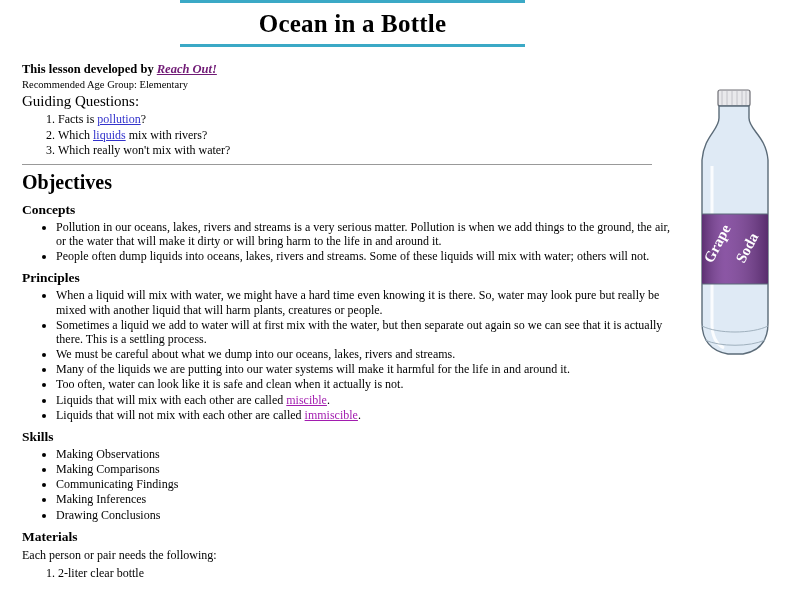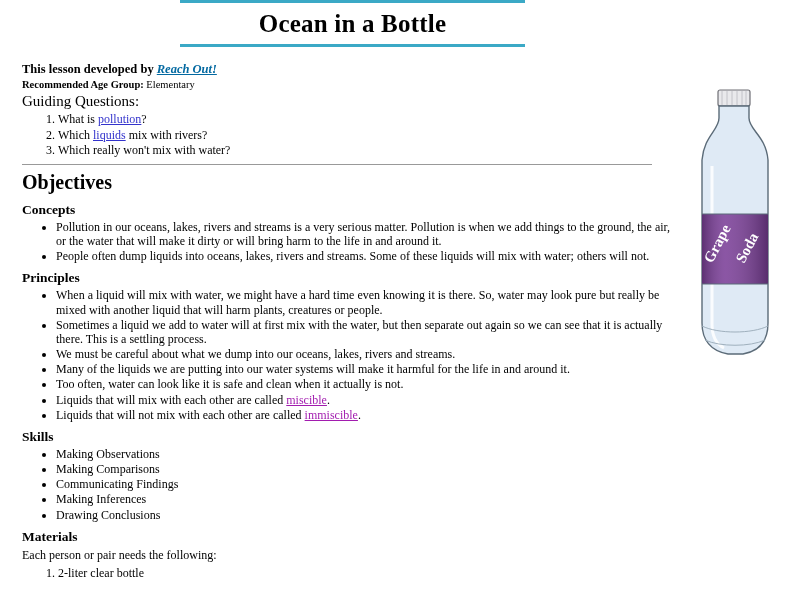--- a/index.html
+++ b/index.html
@@ -58,29 +58,29 @@
     top: 62px;
     width: 650px;
   }
 
   .devline {
     font-size: 12.5px;
     font-weight: bold;
     margin: 0 0 2px 0;
   }
   .devline a {
-    color: #0369a1;
+    color: #701a75;
     font-style: italic;
     text-decoration: underline;
   }
   .ageline {
     font-size: 10.5px;
     margin: 0 0 3px 0;
   }
-  .ageline b { font-weight: bold; }
+  .ageline b { font-weight: normal; }
 
   h2.section {
     font-size: 15px;
     font-weight: normal;
     margin: 2px 0 2px 0;
   }
   h3.sub {
     font-size: 13.5px;
     font-weight: bold;
     margin: 7px 0 2px 0;
@@ -165,21 +165,21 @@
     </p>
 
     <p class="ageline">
       <b>Recommended Age Group:</b><span> Elementary</span>
     </p>
 
     <h2 class="section">Guiding Questions:</h2>
 
     <ol class="guiding">
       <li>
-        <span>What is </span><a href="#">pollution</a><span>?</span>
+        <span>Facts is </span><a href="#">pollution</a><span>?</span>
       </li>
       <li>
         <span>Which </span><a href="#">liquids</a><span> mix with rivers?</span>
       </li>
       <li>
         <span>Which really won't mix with water?</span>
       </li>
     </ol>
 
     <hr class="thin">

